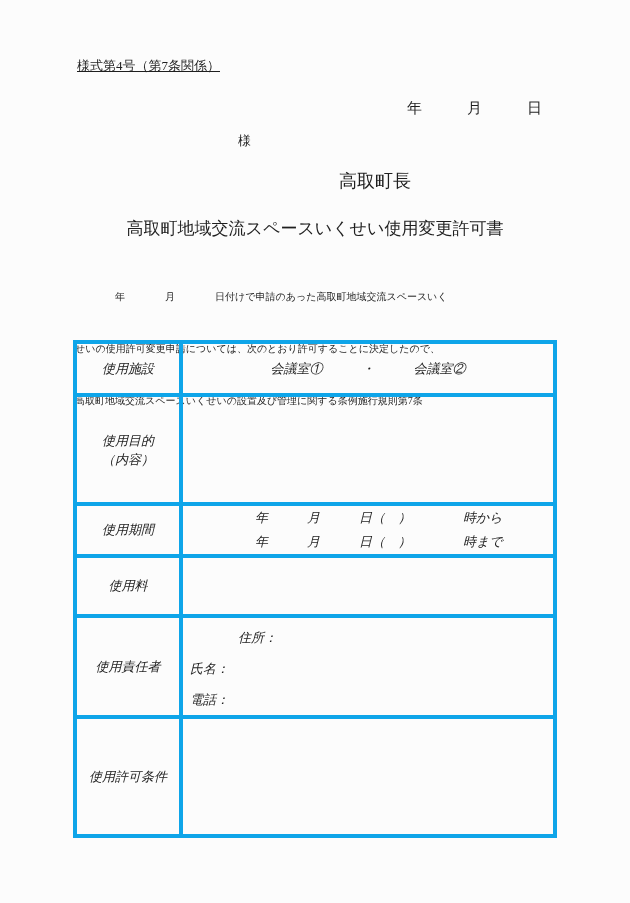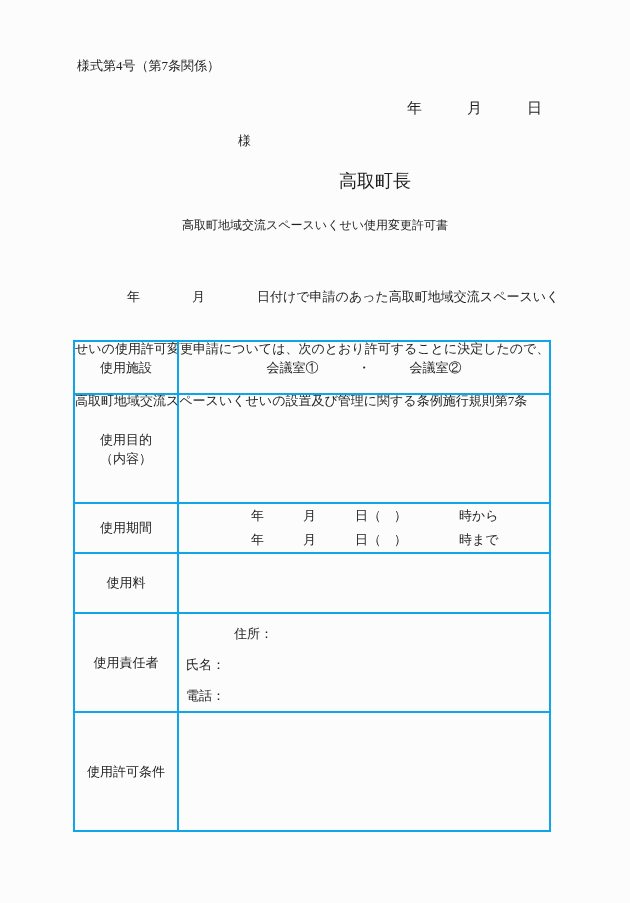--- a/index.html
+++ b/index.html
@@ -5,36 +5,36 @@
   html, body { margin: 0; padding: 0; }
   body {
     width: 630px; height: 903px;
     background: #fcfcfc;
     color: #1f1f1f;
     font-family: "Liberation Serif", "DejaVu Serif", serif;
   }
   .page { position: relative; width: 630px; height: 903px; overflow: hidden; }
   .abs { position: absolute; white-space: pre; }
 
-  .form-number { left: 77px; top: 57px; font-size: 13px; }
+  .form-number { left: 77px; top: 57px; font-size: 13px; text-decoration: underline; }
   .date-line   { top: 99px; right: 88px; font-size: 15px; }
   .addressee   { left: 238px; top: 132px; font-size: 13px; }
   .sender      { left: 339px; top: 169px; font-size: 18px; }
-  .doc-title   { left: 0; top: 217px; width: 100%; text-align: center; font-size: 12px; }
+  .doc-title   { left: 0; top: 217px; width: 100%; text-align: center; font-size: 17px; }
 
-  .body-par { left: 75px; top: 253px; width: 484px; font-size: 13px; line-height: 17.4px; }
+  .body-par { left: 75px; top: 253px; width: 484px; font-size: 10px; line-height: 17.4px; }
   .body-par div { white-space: pre; }
 
   table.main {
     position: absolute; left: 73px; top: 340px;
     border-collapse: collapse; table-layout: fixed;
     width: 472px;
     font-size: 13px;
   }
-  table.main td { border: 2px solid #0ea5e9; padding: 0; }
+  table.main td { border: 4px solid #0ea5e9; padding: 0; font-style: italic; }
   td.lbl { width: 102px; text-align: center; vertical-align: middle; }
   td.val { width: 370px; vertical-align: middle; }
   .val-center { text-align: center; }
   .period-line { padding-left: 72px; line-height: 24px; white-space: pre; }
   .resp-cell { vertical-align: top; }
   .resp-line { padding-left: 7px; line-height: 31px; white-space: pre; }
   .lbl-line { line-height: 19px; }
 </style>
 </head>
 <body>

